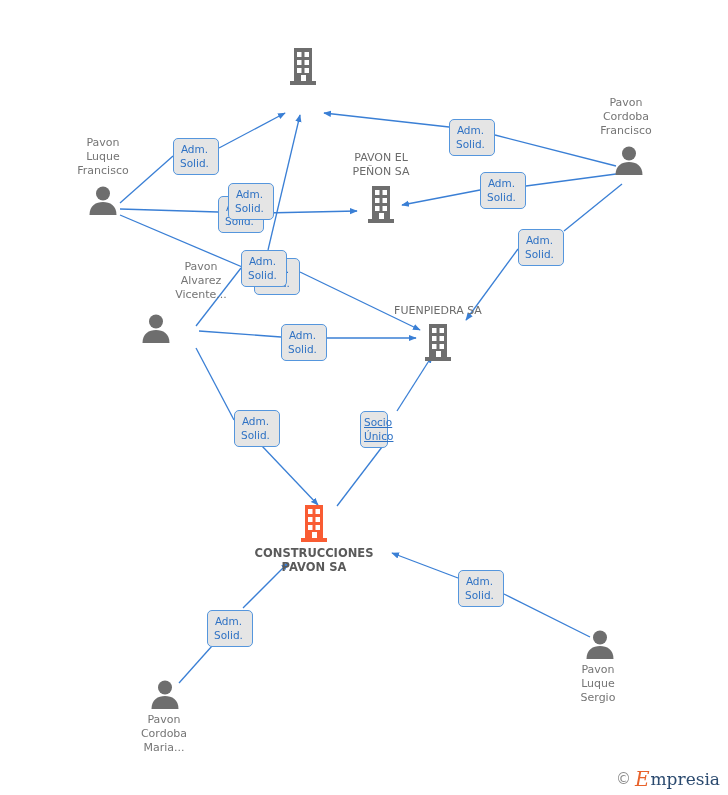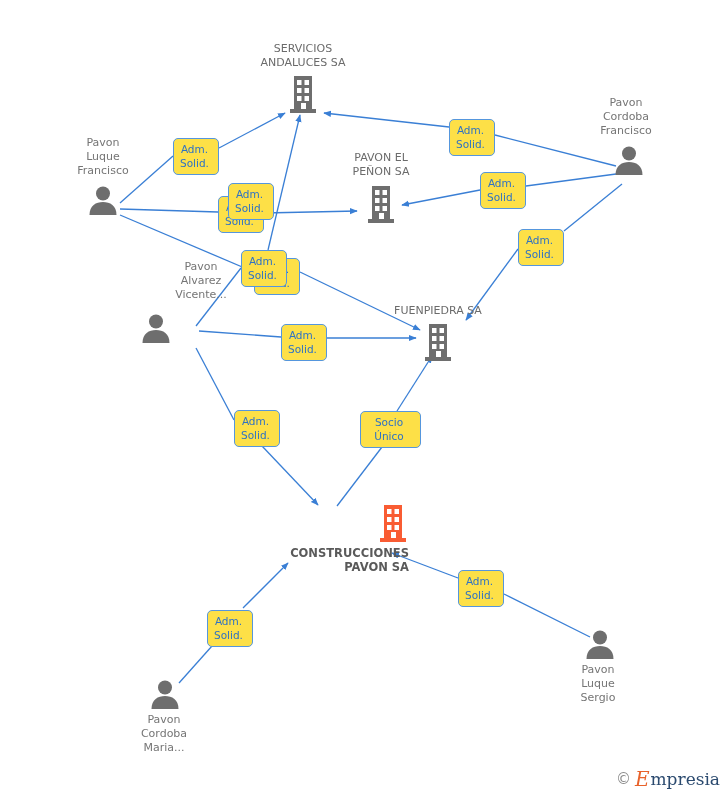--- a/index.html
+++ b/index.html
@@ -39,21 +39,21 @@
     color: #5a5a5a;
     font-weight: bold;
     font-size: 11.5px;
   }
   .icon-wrap {
     display: block;
     line-height: 0;
   }
   .edge-label {
     position: absolute;
-    background: #fde047;
+    background: #e5e5e5;
     border: 1.5px solid #5596dd;
     border-radius: 5px;
     color: #2f72c4;
     font-size: 10.5px;
     line-height: 14px;
     text-align: center;
     padding: 3px 6px 4px 3px;
     white-space: pre-line;
     box-sizing: border-box;
     box-shadow: 0 0 0 0 rgba(0,0,0,0);
@@ -125,22 +125,20 @@
 
     <path d="M 590 637 L 504 594"></path>
     <path d="M 458 578 L 392 553" marker-end="url(#arrow)"></path>
 
     <path d="M 179 683 L 212 646"></path>
     <path d="M 243 608 L 288 563" marker-end="url(#arrow)"></path>
   </g>
 </svg>
 
 <div class="node" style="left:228px; top:42px; width:150px;">
-  <div class="node-label company">SERVICIOS
-ANDALUCES SA</div>
   <span class="icon-wrap">
     <svg width="32" height="40" viewBox="0 0 32 40" style="margin-top:4px;">
       <rect x="7" y="2" width="18" height="33" fill="#6e6e6e"></rect>
       <rect x="3" y="35" width="26" height="4" fill="#6e6e6e"></rect>
       <rect x="10" y="6" width="4.5" height="5" fill="#ffffff"></rect>
       <rect x="17.5" y="6" width="4.5" height="5" fill="#ffffff"></rect>
       <rect x="10" y="14" width="4.5" height="5" fill="#ffffff"></rect>
       <rect x="17.5" y="14" width="4.5" height="5" fill="#ffffff"></rect>
       <rect x="10" y="22" width="4.5" height="5" fill="#ffffff"></rect>
       <rect x="17.5" y="22" width="4.5" height="5" fill="#ffffff"></rect>
@@ -177,21 +175,21 @@
       <rect x="17.5" y="6" width="4.5" height="5" fill="#ffffff"></rect>
       <rect x="10" y="14" width="4.5" height="5" fill="#ffffff"></rect>
       <rect x="17.5" y="14" width="4.5" height="5" fill="#ffffff"></rect>
       <rect x="10" y="22" width="4.5" height="5" fill="#ffffff"></rect>
       <rect x="17.5" y="22" width="4.5" height="5" fill="#ffffff"></rect>
       <rect x="14" y="29" width="5" height="6" fill="#ffffff"></rect>
     </svg>
   </span>
 </div>
 
-<div class="node" style="left:249px; top:503px; width:160px;text-align:right;">
+<div class="node" style="left:234px; top:503px; width:160px;">
   <span class="icon-wrap">
     <svg width="32" height="40" viewBox="0 0 32 40">
       <rect x="7" y="2" width="18" height="33" fill="#f95c33"></rect>
       <rect x="3" y="35" width="26" height="4" fill="#f95c33"></rect>
       <rect x="10" y="6" width="4.5" height="5" fill="#ffffff"></rect>
       <rect x="17.5" y="6" width="4.5" height="5" fill="#ffffff"></rect>
       <rect x="10" y="14" width="4.5" height="5" fill="#ffffff"></rect>
       <rect x="17.5" y="14" width="4.5" height="5" fill="#ffffff"></rect>
       <rect x="10" y="22" width="4.5" height="5" fill="#ffffff"></rect>
       <rect x="17.5" y="22" width="4.5" height="5" fill="#ffffff"></rect>
@@ -276,21 +274,21 @@
 
 <div class="edge-label" style="left:241px; top:250px; width:46px;">Adm.
 Solid.</div>
 
 <div class="edge-label" style="left:281px; top:324px; width:46px;">Adm.
 Solid.</div>
 
 <div class="edge-label" style="left:234px; top:410px; width:46px;">Adm.
 Solid.</div>
 
-<div class="edge-label" style="left:360px; top:411px; width:61px;">Socio
+<div class="edge-label" style="left:360px; top:411px; width:28px;text-decoration:underline;">Socio
 Único</div>
 
 <div class="edge-label" style="left:449px; top:119px; width:46px;">Adm.
 Solid.</div>
 
 <div class="edge-label" style="left:480px; top:172px; width:46px;">Adm.
 Solid.</div>
 
 <div class="edge-label" style="left:518px; top:229px; width:46px;">Adm.
 Solid.</div>

